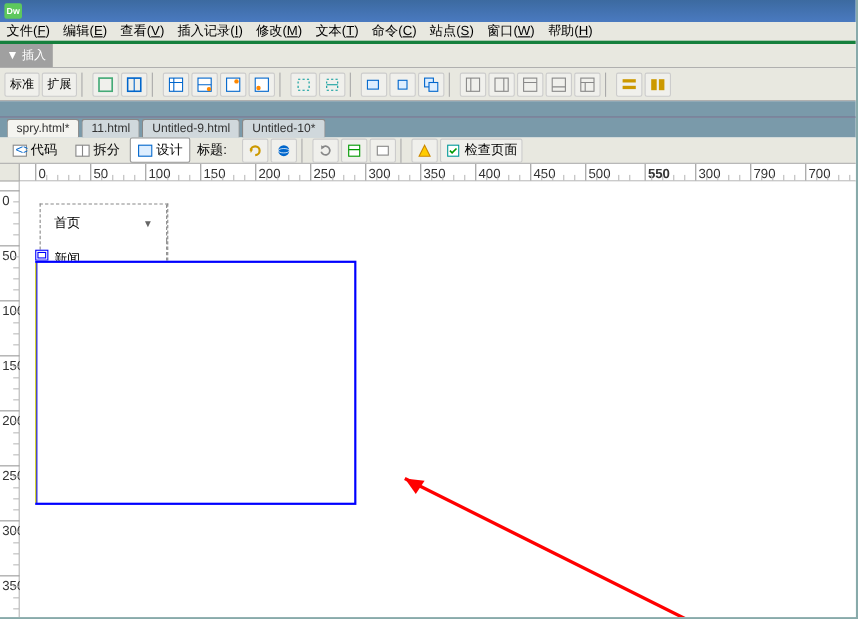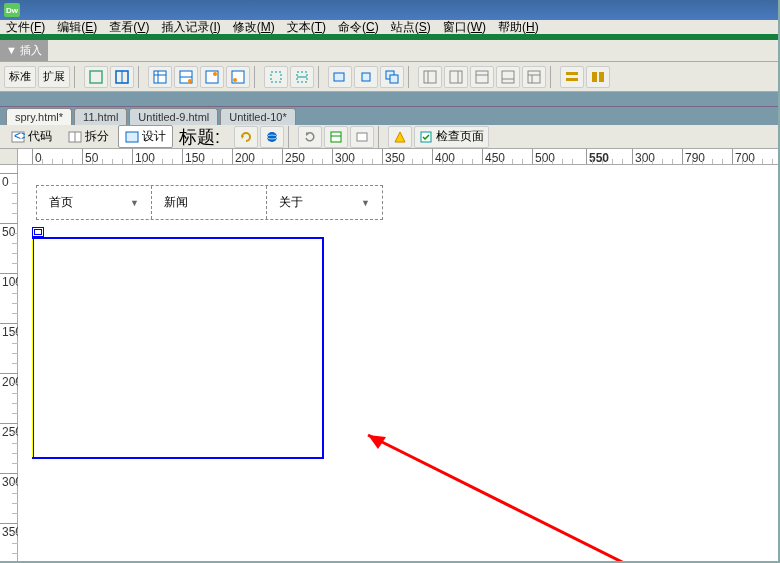--- a/index.html
+++ b/index.html
@@ -3,21 +3,21 @@
 <meta charset="utf-8">
 <style>
 * { box-sizing: border-box; margin: 0; padding: 0; font-family: "Microsoft YaHei", Tahoma, sans-serif; font-size: 12px; }
 body { background: #fff; width: 780px; height: 563px; overflow: hidden; position: relative; border-right: 2px solid #8aa; border-bottom: 2px solid #8aa; }
 
 
 .titlebar { background: linear-gradient(#3c6aa0, #4a7ac0); color: #fff; height: 20px; display: flex; align-items: center; padding: 0 4px; font-size: 11px; font-weight: bold; }
 .titlebar .logo { width: 16px; height: 14px; background: #5dc85d; color: #fff; font-size: 8px; display: flex; align-items: center; justify-content: center; margin-right: 4px; border-radius: 2px; }
 
 
-.menubar { background: #e8e8e0; height: 20px; display: flex; align-items: center; border-bottom: 6px solid #15803d; }
+.menubar { background: #e8e8e0; height: 20px; display: flex; align-items: center; border-bottom: 3px solid #15803d; }
 .menubar .item { padding: 2px 6px; cursor: default; }
 .menubar .item u { text-decoration: underline; }
 
 
 .insertbar { background: #e8e8e0; height: 22px; display: flex; align-items: center; border-bottom: 1px solid #aaa; }
 .insertbar .tab { padding: 3px 8px; cursor: default; color: #333; }
 .insertbar .tab.active { background: #5a7aa0; color: #fff; border-radius: 2px; }
 .insertbar .tab.expand { background: #a0a0a0; color: #fff; padding: 3px 6px; font-size: 11px; }
 
 
@@ -30,21 +30,21 @@
 
 .subarea { background: #7a9aaa; height: 15px; border-bottom: 1px solid #768; }
 
 
 .doctabs { background: #7a9aaa; height: 18px; display: flex; align-items: flex-end; padding-left: 6px; gap: 2px; }
 .doctab { background: #d0d8dc; border: 1px solid #888; border-bottom: none; border-radius: 3px 3px 0 0; padding: 2px 8px; font-size: 11px; cursor: default; color: #333; }
 .doctab.active { background: #f4f4f0; }
 
 
 .doctools { background: #e8e8e0; height: 24px; display: flex; align-items: center; border-bottom: 1px solid #aaa; padding: 0 4px; gap: 2px; }
-.doctools .lbl { font-size: 18px; padding: 0 4px; }
+.doctools .lbl { font-size: 12px; padding: 0 4px; }
 .doctools input { height: 18px; border: 1px solid #7a9; padding: 0 4px; font-size: 12px; width: 140px; }
 .viewbtn { display: flex; align-items: center; gap: 3px; padding: 2px 6px; border: 1px solid transparent; cursor: default; border-radius: 2px; font-size: 12px; }
 .viewbtn.active { background: #fff; border: 1px solid #999; }
 .dicon { width: 14px; height: 14px; display: inline-block; }
 
 
 .ruler-h { background: #fff; height: 16px; position: relative; border-bottom: 1px solid #aaa; margin-left: 18px; overflow: hidden; font-size: 9px; color: #333; }
 .ruler-h .tick { position: absolute; top: 0; height: 16px; border-left: 1px solid #999; }
 .ruler-h .tick span { position: absolute; top: 2px; left: 2px; }
 .ruler-h .minor { position: absolute; top: 10px; height: 6px; border-left: 1px solid #bbb; }
@@ -52,21 +52,21 @@
 
 .workspace { position: relative; display: flex; height: calc(100% - 165px); }
 .ruler-v { width: 18px; background: #fff; border-right: 1px solid #aaa; position: relative; font-size: 9px; color: #333; }
 .ruler-v .tick { position: absolute; left: 0; width: 18px; border-top: 1px solid #999; }
 .ruler-v .tick span { position: absolute; left: 2px; top: 1px; }
 .ruler-v .minor { position: absolute; left: 12px; width: 6px; border-top: 1px solid #bbb; }
 
 .canvas { flex: 1; background: #fff; position: relative; }
 
 
-.sprymenu { position: absolute; top: 20px; left: 18px; display: flex; border: 1px dashed #888; }
+.sprymenu { position: absolute; top: 20px; left: 18px; display: flex; border: 1px dashed #888; flex-direction: column; }
 .sprymenu .cell { border-right: 1px dashed #888; padding: 8px 12px; display: flex; align-items: center; gap: 6px; font-size: 13px; cursor: default; }
 .sprymenu .cell:last-child { border-right: none; }
 .sprymenu .arrow { font-size: 9px; color: #666; }
 
 
 .selbox { position: absolute; top: 72px; left: 14px; width: 292px; height: 222px; border: 2px solid #0000ff; background: #fff; }
 .selbox::before { content: ''; position: absolute; left: -2px; top: 0; bottom: 0; width: 1px; background: #ffff00; }
 .selhandle { position: absolute; top: 62px; left: 14px; width: 12px; height: 10px; border: 1px solid #0000ff; background: #fff; }
 .selhandle::after { content: ''; position: absolute; inset: 1px; border: 1px solid #0000ff; }
 

